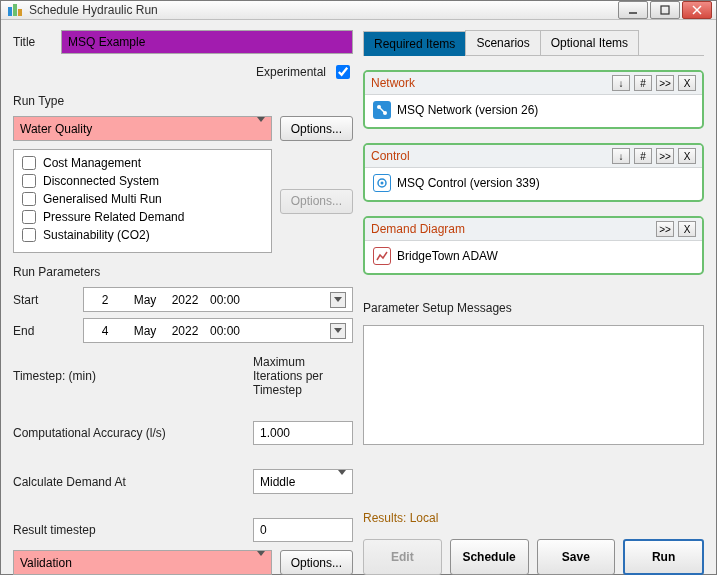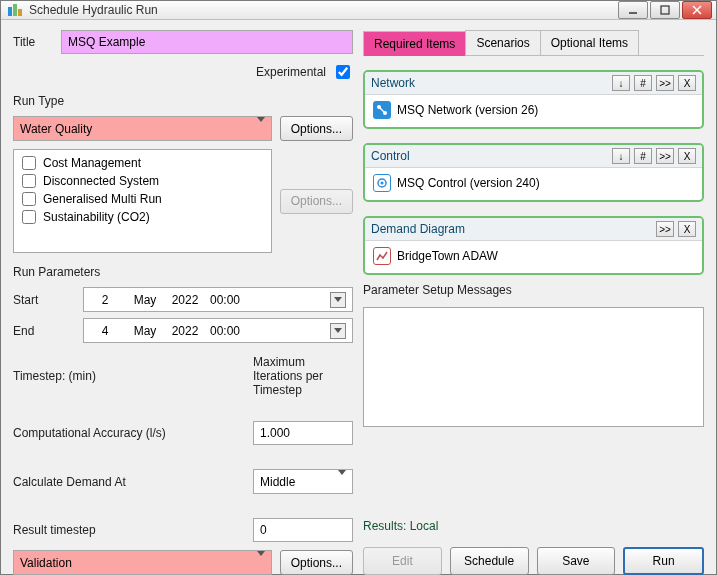--- a/index.html
+++ b/index.html
@@ -24,21 +24,21 @@
     background: linear-gradient(#fafafa,#dcdcdc); cursor: pointer; }
   .winbtn.close { background: linear-gradient(#f08b84,#d44a3f); border-color:#a63a30; color:#fff; }
   .winbtn svg { width: 10px; height: 10px; }
 
   .client { flex: 1; display: flex; gap: 10px; padding: 10px 12px; }
   .col-left { width: 340px; display: flex; flex-direction: column; gap: 8px; }
   .col-right { flex: 1; display: flex; flex-direction: column; gap: 6px; }
 
   .row { display: flex; align-items: center; gap: 8px; }
   .lbl { color: #222; }
-  .title-input { flex: 1; height: 24px; border: 1px solid #a8a8a8; padding: 2px 6px; background:#f0abfc; }
+  .title-input { flex: 1; height: 24px; border: 1px solid #a8a8a8; padding: 2px 6px; background:#a21caf; }
   .exp-row { justify-content: flex-end; gap: 6px; }
   .chk { width: 14px; height: 14px; }
 
   .section-hdr { color: #222; margin-top: 4px; }
 
   .combo {
     height: 25px; border: 1px solid #a8a8a8; background:#fca5a5;
     display: flex; align-items: center; padding: 0 6px; position: relative; cursor: pointer;
   }
   .combo .arrow { position:absolute; right:6px; top:50%; transform:translateY(-50%); }
@@ -65,45 +65,45 @@
   .datebox {
     height:25px; border:1px solid #a8a8a8; background:#fff; display:flex; align-items:center;
     padding:0 6px; gap:10px; position:relative;
   }
   .datebox .cal { position:absolute; right:6px; width:16px; height:16px; border:1px solid #888; background:#eee; display:flex; align-items:center; justify-content:center;}
   .datebox span.part { min-width: 30px; text-align:center;}
 
   
   .tabs { display:flex; border-bottom:1px solid #bcbcbc; }
   .tab { padding:5px 10px; border:1px solid #bcbcbc; border-bottom:none; background:#eee; margin-right:-1px; cursor:pointer;}
-  .tab.active { background:#ec4899; position:relative; top:1px;}
+  .tab.active { background:#0369a1; position:relative; top:1px;}
   .reqbox {
     border:2px solid #6cc070; border-radius:5px; background:#fff; margin-top:8px;
     padding-bottom:6px;
   }
   .reqhdr {
     background:#eef1f3; border-bottom:1px solid #d3d6d8;
     display:flex; align-items:center; padding:3px 6px; gap:4px;
     border-radius:3px 3px 0 0;
   }
-  .reqhdr .name { flex:1; color:#0c4a6e; }
+  .reqhdr .name { flex:1; color:#c2410c; }
   .mini { width:18px; height:16px; border:1px solid #9a9a9a; background:linear-gradient(#fafafa,#e4e4e4);
     display:flex; align-items:center; justify-content:center; font-size:10px; cursor:pointer; }
   .reqbody { display:flex; align-items:center; gap:6px; padding:6px 8px 2px; }
   .reqbody .ricon { width:18px; height:18px; border-radius:3px; display:flex; align-items:center; justify-content:center;}
   .ico-net { background:#2b8ed8; color:#fff; }
   .ico-ctl { background:#fff; border:1px solid #2b8ed8; }
   .ico-dmd { background:#fff; border:1px solid #c24a4a; }
 
-  .msgs-hdr { margin-top:2px; color:#222;}
+  .msgs-hdr { margin-top:20px; color:#222;}
   .msgs-box { height:120px; border:1px solid #a8a8a8; background:#fff; margin-top:4px;}
 
-  .results-row { margin-top:auto; color:#14532d; padding-top:10px;}
+  .results-row { margin-top:auto; color:#a16207; padding-top:10px;}
   .action-row { display:flex; gap:8px; margin-top:8px; }
-  .action-row .btn { flex:1; height:28px; }
+  .action-row .btn { flex:1; height:36px;font-weight:bold; }
 
   .left-bottom-row { display:flex; gap:8px; margin-top:auto;}
   .left-bottom-row .combo { flex:1;}
   .arrow-down { width:0;height:0;border-left:4px solid transparent;border-right:4px solid transparent;border-top:5px solid #555;}
 </style>
 </head>
 <body>
 
 <div class="window">
   <div class="titlebar">
@@ -164,20 +164,24 @@
           <div class="item">
               <input type="checkbox" class="chk" style="">
               <span>Disconnected System</span>
             </div>
           <div class="item">
               <input type="checkbox" class="chk" style="">
               <span>Generalised Multi Run</span>
             </div>
           <div class="item">
               <input type="checkbox" class="chk" style="">
+              <span>Pressure Related Demand</span>
+            </div>
+          <div class="item">
+              <input type="checkbox" class="chk" style="">
               <span>Sustainability (CO2)</span>
             </div>
         </div>
         <button class="btn disabled" disabled="">Options...</button>
       </div>
 
       <div class="section-hdr">Run Parameters</div>
 
       <div class="date-row">
         <span class="lbl">Start</span>
@@ -260,21 +264,21 @@
           <span class="mini">&gt;&gt;</span>
           <span class="mini">X</span>
         </div>
         <div class="reqbody">
           <span class="ricon ico-ctl">
               <svg width="12" height="12" viewBox="0 0 12 12">
                 <circle cx="6" cy="6" r="4" fill="none" stroke="#2b8ed8" stroke-width="1.5"></circle>
                 <circle cx="6" cy="6" r="1.5" fill="#2b8ed8"></circle>
               </svg>
             </span>
-          <span>MSQ Control (version 240)</span>
+          <span>MSQ Control (version 339)</span>
         </div>
       </div>
 
       <div class="reqbox">
         <div class="reqhdr">
           <span class="name">Demand Diagram</span>
           <span class="mini">&gt;&gt;</span>
           <span class="mini">X</span>
         </div>
         <div class="reqbody">

